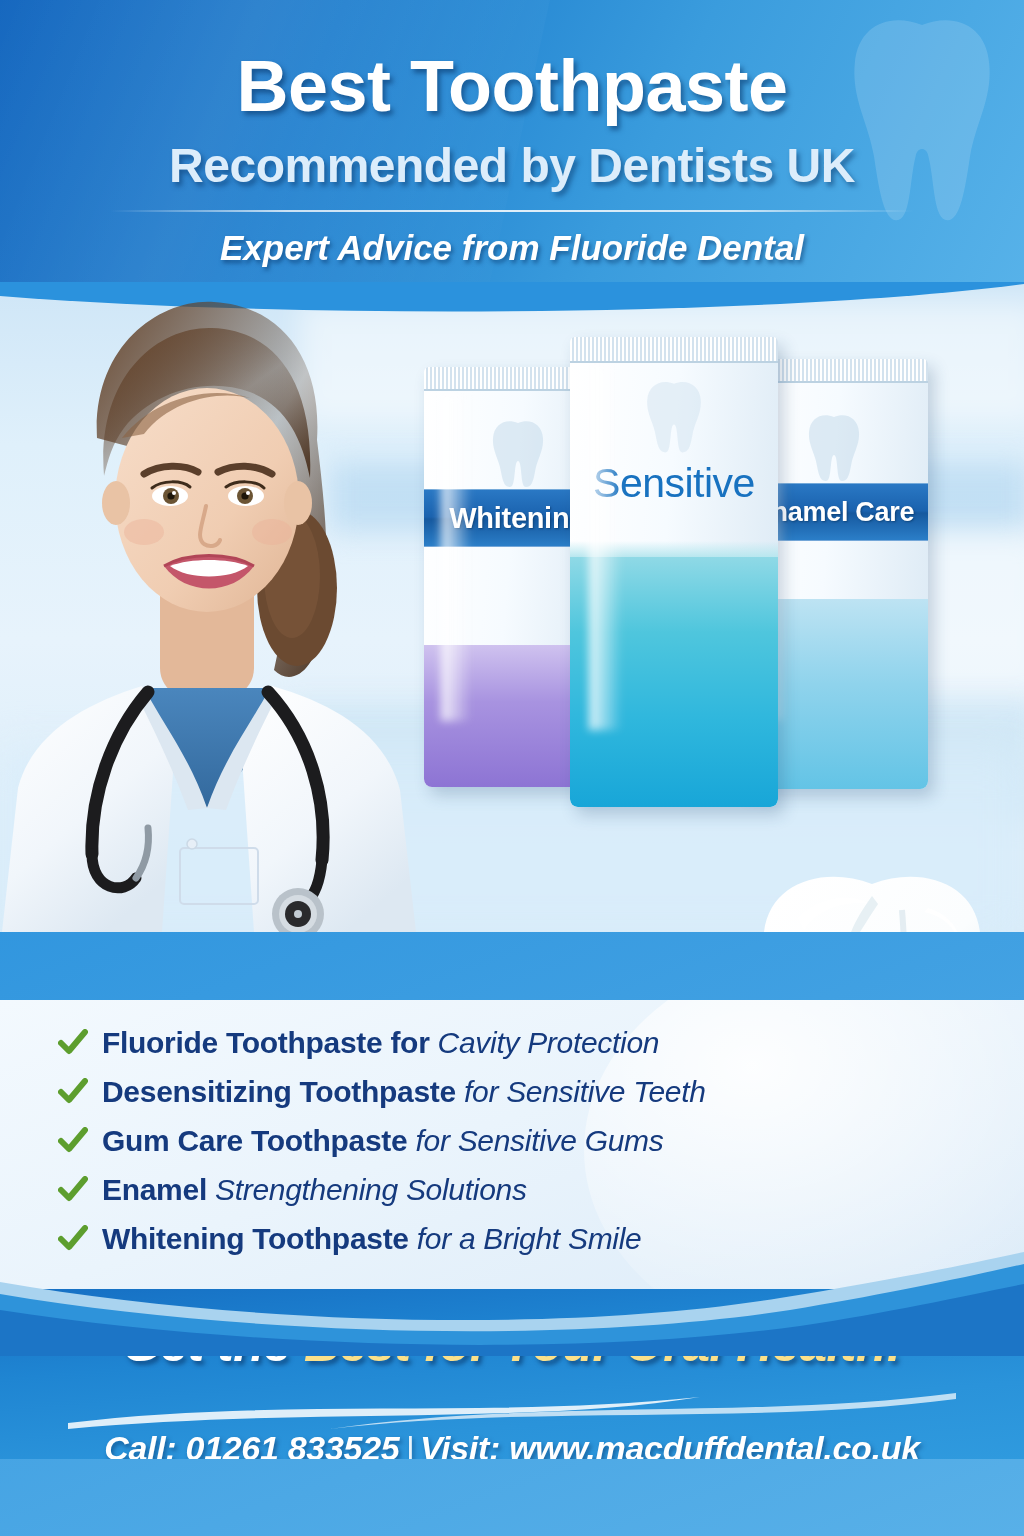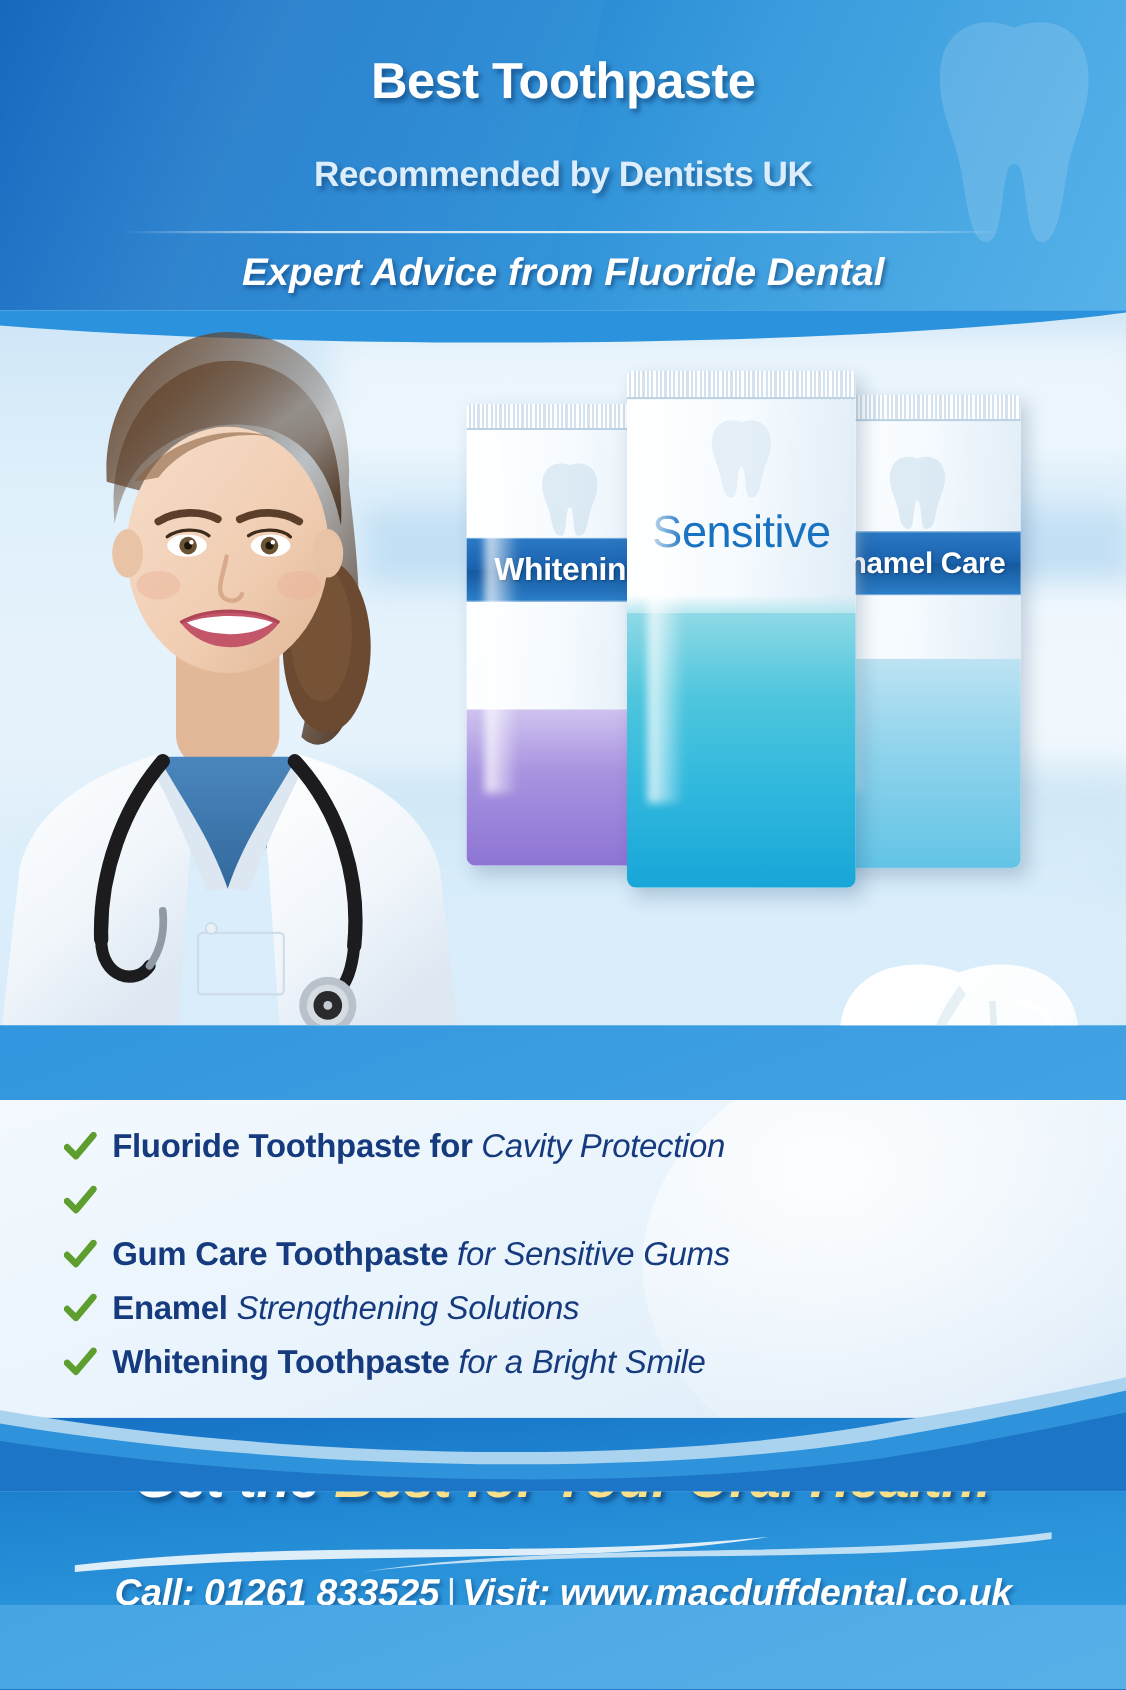--- a/index.html
+++ b/index.html
@@ -21,27 +21,27 @@
     position:absolute; left:-10%; top:-40%; width:60%; height:180%;
     background:linear-gradient(100deg,rgba(255,255,255,0) 0%,rgba(255,255,255,.10) 50%,rgba(255,255,255,0) 100%);
     transform:rotate(12deg);
   }
   
   .tooth-wm { position:absolute; right:22px; top:6px; width:160px; height:230px; opacity:.14; }
   .tooth-wm svg { width:100%; height:100%; display:block; }
 
   .title {
     position:absolute; left:0; top:50px; width:1024px; text-align:center;
-    font-size:46px; font-weight:bold; color:#ffffff; letter-spacing:-0.5px;
+    font-size:72px; font-weight:bold; color:#ffffff; letter-spacing:-0.5px;
     text-shadow:3px 4px 5px rgba(6,50,100,.55);
     line-height:1.0;
   }
   .subtitle {
     position:absolute; left:0; top:142px; width:1024px; text-align:center;
-    font-size:32px; font-weight:bold; color:#dcedfb; letter-spacing:-0.5px;
+    font-size:48px; font-weight:bold; color:#dcedfb; letter-spacing:-0.5px;
     text-shadow:3px 4px 5px rgba(6,50,100,.5);
     line-height:1.0;
   }
   .hdr-rule {
     position:absolute; left:110px; top:210px; width:804px; height:2px;
     background:linear-gradient(90deg,rgba(255,255,255,0) 0%,rgba(255,255,255,.75) 22%,rgba(255,255,255,.85) 50%,rgba(255,255,255,.75) 78%,rgba(255,255,255,0) 100%);
   }
   .tagline {
     position:absolute; left:0; top:228px; width:1024px; text-align:center;
     font-size:35px; font-weight:bold; font-style:italic; color:#ffffff;
@@ -405,20 +405,21 @@
         </span>
         <span class="btxt"><span class="b">Fluoride Toothpaste for</span><span class="i"> Cavity Protection</span></span>
       </div>
 
       <div class="bullet">
         <span class="chk">
           <svg width="30" height="28" viewBox="0 0 30 28">
             <path d="M3 14 L11 22 L27 3" stroke="#5d9e2e" stroke-width="6" fill="none" stroke-linecap="round" stroke-linejoin="round"></path>
           </svg>
         </span>
+        <span class="btxt"><span class="b">Desensitizing Toothpaste</span><span class="i"> for Sensitive Teeth</span></span>
       </div>
 
       <div class="bullet">
         <span class="chk">
           <svg width="30" height="28" viewBox="0 0 30 28">
             <path d="M3 14 L11 22 L27 3" stroke="#5d9e2e" stroke-width="6" fill="none" stroke-linecap="round" stroke-linejoin="round"></path>
           </svg>
         </span>
         <span class="btxt"><span class="b">Gum Care Toothpaste</span><span class="i"> for Sensitive Gums</span></span>
       </div>

